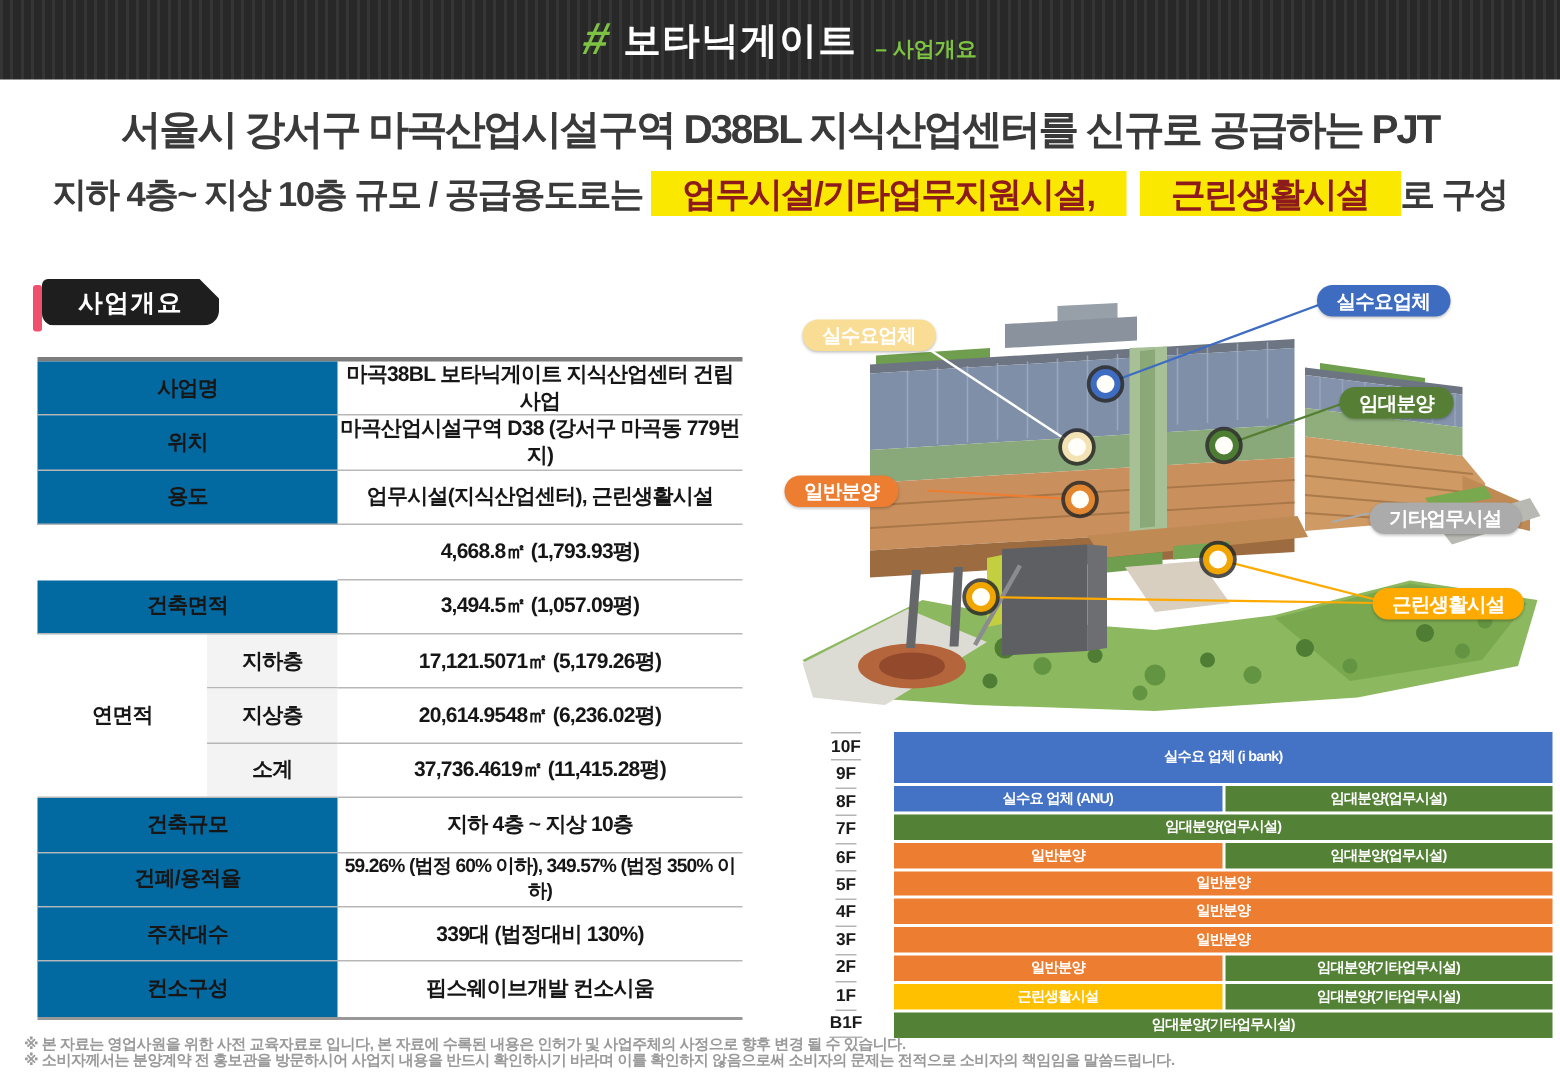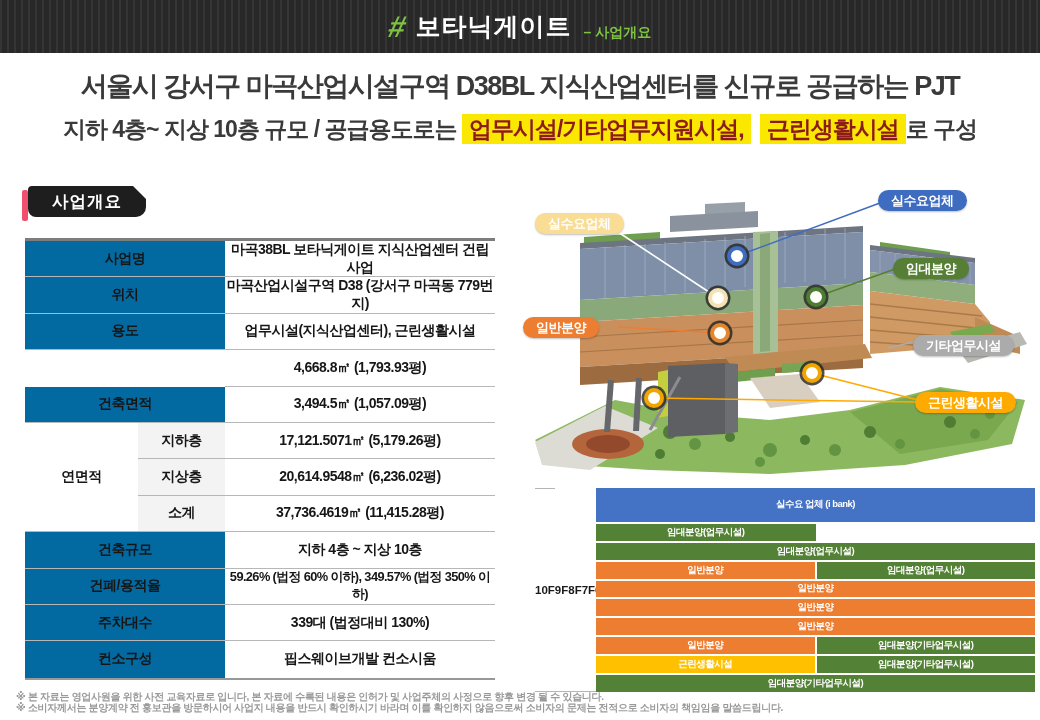--- a/index.html
+++ b/index.html
@@ -19,21 +19,21 @@
   .topbar .section{color:#7dc242;font-size:14px;font-weight:700;margin-left:12px;align-self:flex-end;margin-bottom:11px;}
   
   .title{
     position:absolute;left:0;top:68px;width:1040px;text-align:center;
     font-size:27px;font-weight:800;color:#3a3a3a;letter-spacing:-1.5px;white-space:nowrap;
   }
   .subtitle{
     position:absolute;left:0;top:114px;width:1040px;text-align:center;
     font-size:23px;font-weight:800;color:#3a3a3a;letter-spacing:-1px;white-space:nowrap;
   }
-  .subtitle .hl{background:#fae800;color:#8e1b1b;padding:2px 7px;}
+  .subtitle .hl{background:#fae800;color:#8e1b1b;padding:2px 21px;}
   .subtitle .hl1{margin-right:9px;}
   
   .tab-accent{position:absolute;left:22px;top:190px;width:6px;height:31px;background:#f0506e;border-radius:2px;}
   .tab{
     position:absolute;left:28px;top:186px;width:118px;height:31px;background:#1e1e1e;
     border-radius:4px 0 10px 8px;
     clip-path:polygon(0 0, calc(100% - 13px) 0, 100% 13px, 100% 100%, 0 100%);
     color:#fff;font-size:16.5px;font-weight:700;letter-spacing:1px;
     display:flex;align-items:center;justify-content:center;
   }
@@ -69,21 +69,21 @@
     position:absolute;width:12px;height:12px;border-radius:50%;background:#fffef8;
     border:4px solid;box-shadow:0 0 0 2.5px rgba(35,35,35,.8);
   }
   .m-blue{border-color:#3e6cc0;}
   .m-cream{border-color:#f2e2b4;}
   .m-green{border-color:#4d7d33;}
   .m-orange{border-color:#e2862f;}
   .m-amber{border-color:#f0a500;}
   
   .fchart{position:absolute;left:535px;top:488px;width:500px;height:204px;display:flex;}
-  .flabels{width:58px;display:flex;}
+  .flabels{width:58px;display:flex;flex-direction:column;align-items:center;}
   .flabel{flex:1;display:flex;align-items:center;justify-content:center;
           font-weight:800;font-size:11.5px;color:#1a1a1a;border-bottom:1.5px solid #b5b5b5;}
   .flabel:first-child{border-top:1.5px solid #b5b5b5;}
   .fbars{flex:1;margin-left:3px;display:flex;flex-direction:column;gap:2px;}
   .frow{flex:1;display:flex;gap:2px;}
   .frow.merged{flex:2;}
   .seg{display:flex;align-items:center;justify-content:center;color:#ffffff;
        font-weight:700;font-size:9.5px;letter-spacing:-0.5px;white-space:nowrap;}
   .w50{width:50%;} .w100{width:100%;}
   .s-demand{background:#4472c4;}
@@ -268,20 +268,21 @@
     <div class="flabel">3F</div>
     <div class="flabel">2F</div>
     <div class="flabel">1F</div>
     <div class="flabel">B1F</div>
   </div>
   <div class="fbars">
     <div class="frow merged">
       <div class="seg s-demand w100">실수요 업체 (i bank)</div>
     </div>
     <div class="frow">
+      <div class="seg s-demand w50">실수요 업체 (ANU)</div>
       <div class="seg s-lease w50">임대분양(업무시설)</div>
     </div>
     <div class="frow">
       <div class="seg s-lease w100">임대분양(업무시설)</div>
     </div>
     <div class="frow">
       <div class="seg s-general w50">일반분양</div>
       <div class="seg s-lease w50">임대분양(업무시설)</div>
     </div>
     <div class="frow">

